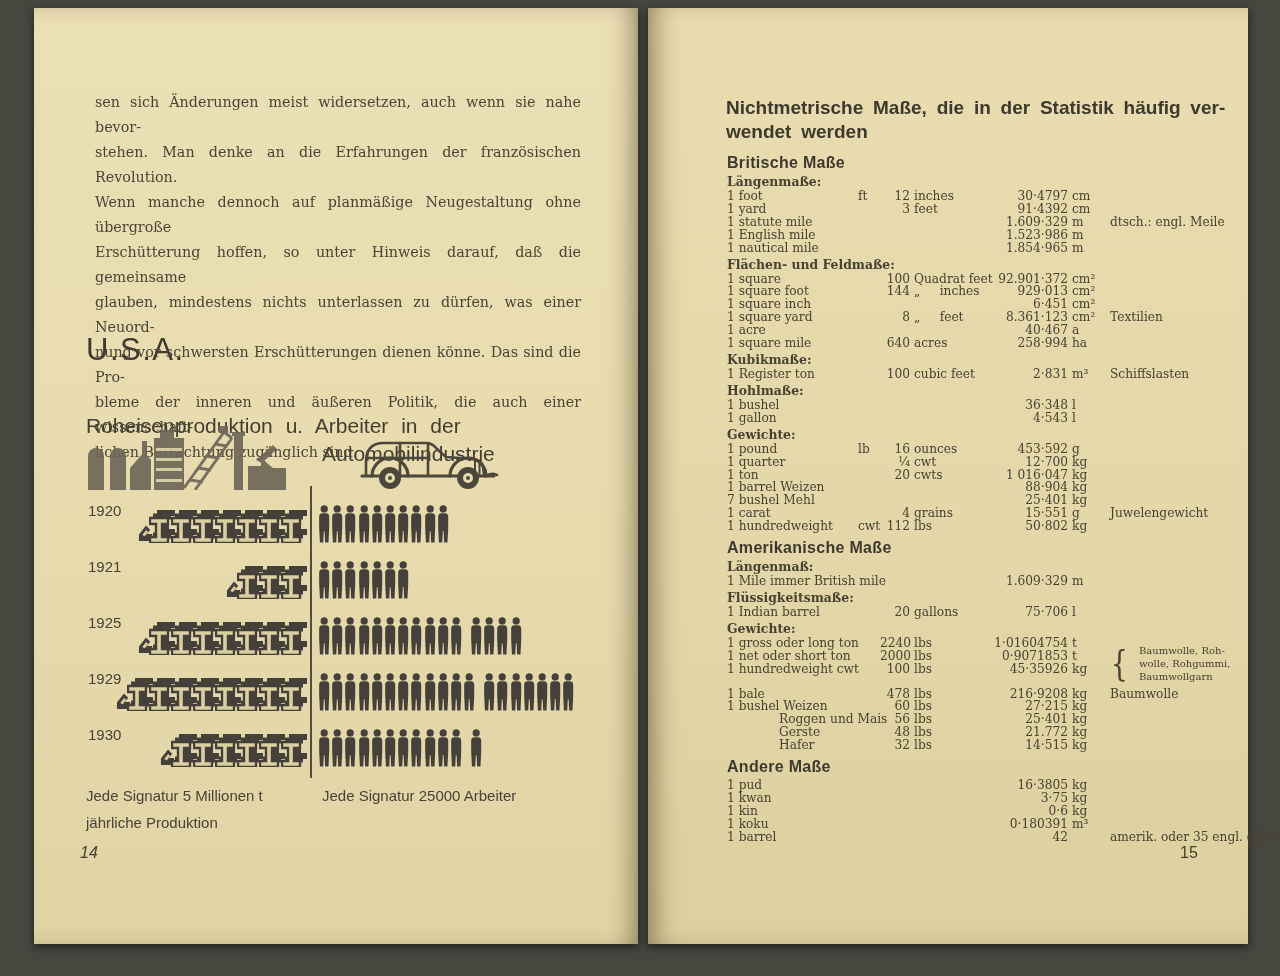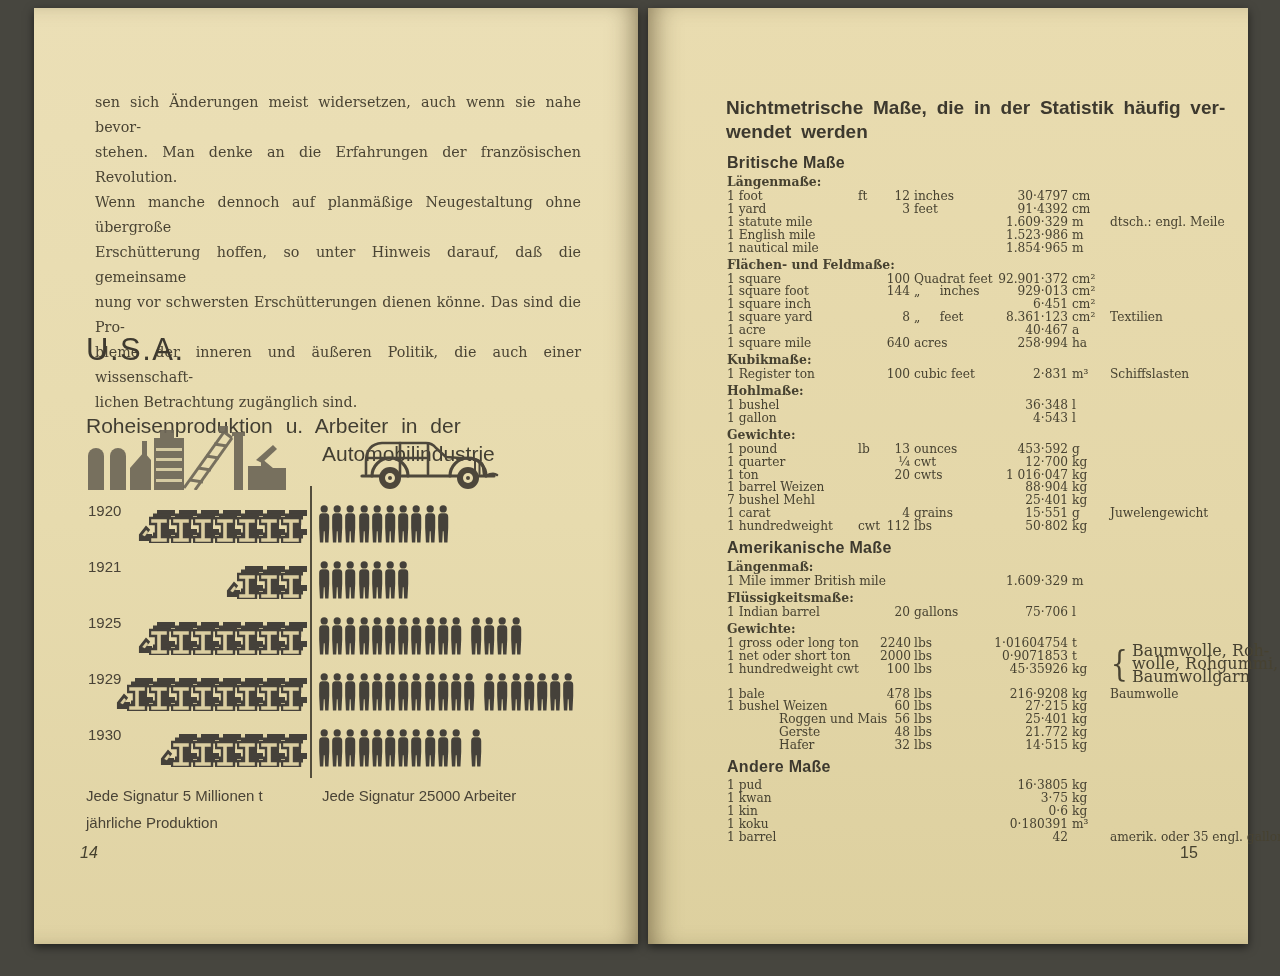--- a/index.html
+++ b/index.html
@@ -104,21 +104,21 @@
   .trow.indent .c-n{padding-left:52px;}
   .c-note{position:relative;}
   .brace-note{
     position:absolute;left:-2px;top:-5px;display:flex;align-items:center;
     white-space:nowrap;
   }
   .brace{
     font-family:"DejaVu Serif", serif;font-size:36px;line-height:36px;
     transform:scaleX(.75);color:#474231;
   }
-  .brace-lines{font-size:16px;line-height:12.9px;margin-left:1px;}
+  .brace-lines{font-size:10px;line-height:12.9px;margin-left:8px;}
 </style>
 </head>
 <body>
 
 <svg width="0" height="0" style="position:absolute" aria-hidden="true">
   <defs>
     <symbol id="beam" viewBox="0 0 27 33">
       <path fill="#45413a" d="M8 0 h18 v6 h-6 v13 h6 v6 h-18 v-6 h6 v-13 h-6 z"></path>
       <path fill="#45413a" d="M4 3.5 h18 v6 h-6 v13 h6 v6 h-18 v-6 h6 v-13 h-6 z"></path>
       <path fill="#dbcea1" stroke="#45413a" stroke-width="2.4" d="M1 8 h18 v6 h-6 v13 h6 v6 h-18 v-6 h6 v-13 h-6 z"></path>
@@ -135,20 +135,21 @@
     </symbol>
   </defs>
 </svg>
 
 <div class="page left">
   <div class="bodytext">
       <div class="pline">sen sich Änderungen meist widersetzen, auch wenn sie nahe bevor-</div>
       <div class="pline">stehen. Man denke an die Erfahrungen der französischen Revolution.</div>
       <div class="pline">Wenn manche dennoch auf planmäßige Neugestaltung ohne übergroße</div>
       <div class="pline">Erschütterung hoffen, so unter Hinweis darauf, daß die gemeinsame</div>
+      <div class="pline">glauben, mindestens nichts unterlassen zu dürfen, was einer Neuord-</div>
       <div class="pline">nung vor schwersten Erschütterungen dienen könne. Das sind die Pro-</div>
       <div class="pline">bleme der inneren und äußeren Politik, die auch einer wissenschaft-</div>
       <div class="pline last">lichen Betrachtung zugänglich sind.</div>
     </div>
 
   <div class="usa-title">U.S.A.</div>
   <div class="sub1">Roheisenproduktion u.  Arbeiter in der</div>
   <div class="sub2">Automobilindustrie</div>
 
   <svg class="factory" width="204" height="68" viewBox="0 0 204 68">
@@ -683,21 +684,21 @@
         <div class="c c-q"></div>
         <div class="c c-w"></div>
         <div class="c c-v">4·543</div>
         <div class="c c-u">l</div>
         <div class="c c-note"></div>
       </div>
       <div class="sublabel">Gewichte:</div>
       <div class="trow">
         <div class="c c-n">1 pound</div>
         <div class="c c-a">lb</div>
-        <div class="c c-q">13</div>
+        <div class="c c-q">16</div>
         <div class="c c-w">ounces</div>
         <div class="c c-v">453·592</div>
         <div class="c c-u">g</div>
         <div class="c c-note"></div>
       </div>
       <div class="trow">
         <div class="c c-n">1 quarter</div>
         <div class="c c-a"></div>
         <div class="c c-q">¼</div>
         <div class="c c-w">cwt</div>

